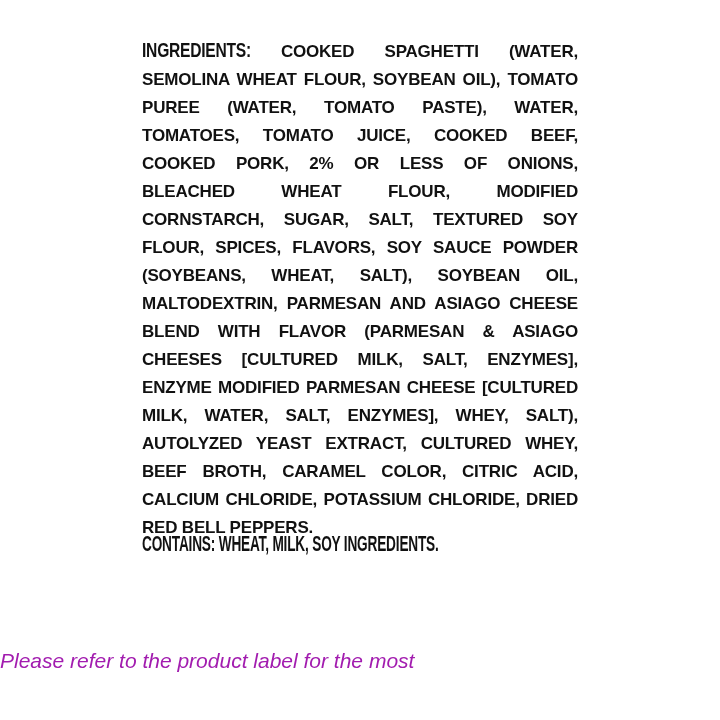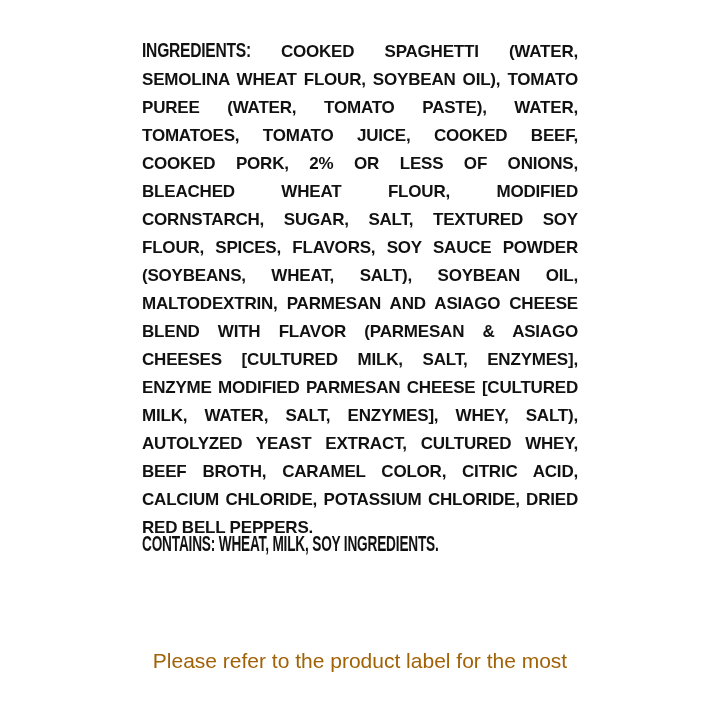--- a/index.html
+++ b/index.html
@@ -50,25 +50,25 @@
     color: #111111;
     white-space: nowrap;
     transform: scaleX(0.62);
     transform-origin: 0 50%;
   }
   .footer-note {
     position: absolute;
     left: 0;
     right: 0;
     top: 648px;
-    text-align: center;
     font-weight: 400;
     font-size: 21px;
     line-height: 26px;
-    color: #a16207;
+    color: #a21caf;
+    font-style: italic;
   }
 </style>
 </head>
 <body>
 
 <div class="screen">
 
   <p class="ingredients-paragraph">
     <span class="condensed-label">INGREDIENTS:</span>
     <span>COOKED SPAGHETTI (WATER, SEMOLINA WHEAT FLOUR, SOYBEAN OIL), TOMATO PUREE (WATER, TOMATO PASTE), WATER, TOMATOES, TOMATO JUICE, COOKED BEEF, COOKED PORK, 2% OR LESS OF ONIONS, BLEACHED WHEAT FLOUR, MODIFIED CORNSTARCH, SUGAR, SALT, TEXTURED SOY FLOUR, SPICES, FLAVORS, SOY SAUCE POWDER (SOYBEANS, WHEAT, SALT), SOYBEAN OIL, MALTODEXTRIN, PARMESAN AND ASIAGO CHEESE BLEND WITH FLAVOR (PARMESAN &amp; ASIAGO CHEESES [CULTURED MILK, SALT, ENZYMES], ENZYME MODIFIED PARMESAN CHEESE [CULTURED MILK, WATER, SALT, ENZYMES], WHEY, SALT), AUTOLYZED YEAST EXTRACT, CULTURED WHEY, BEEF BROTH, CARAMEL COLOR, CITRIC ACID, CALCIUM CHLORIDE, POTASSIUM CHLORIDE, DRIED RED BELL PEPPERS.</span>

